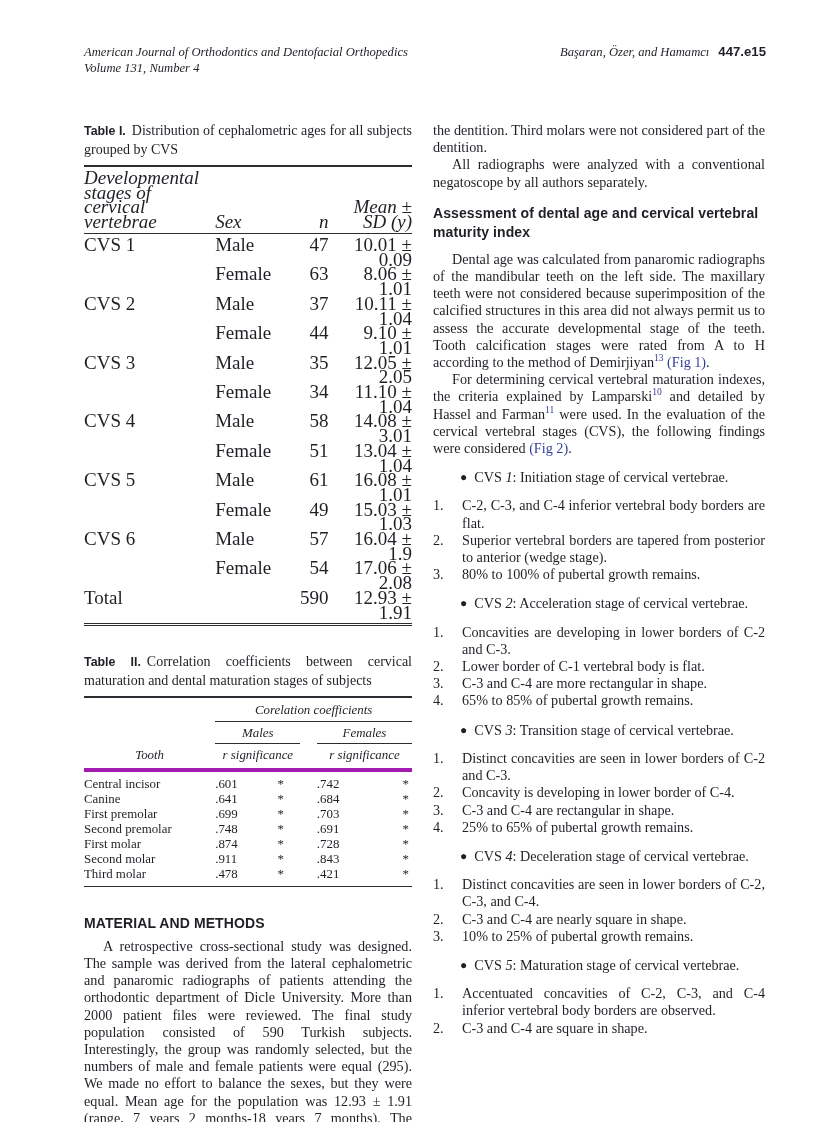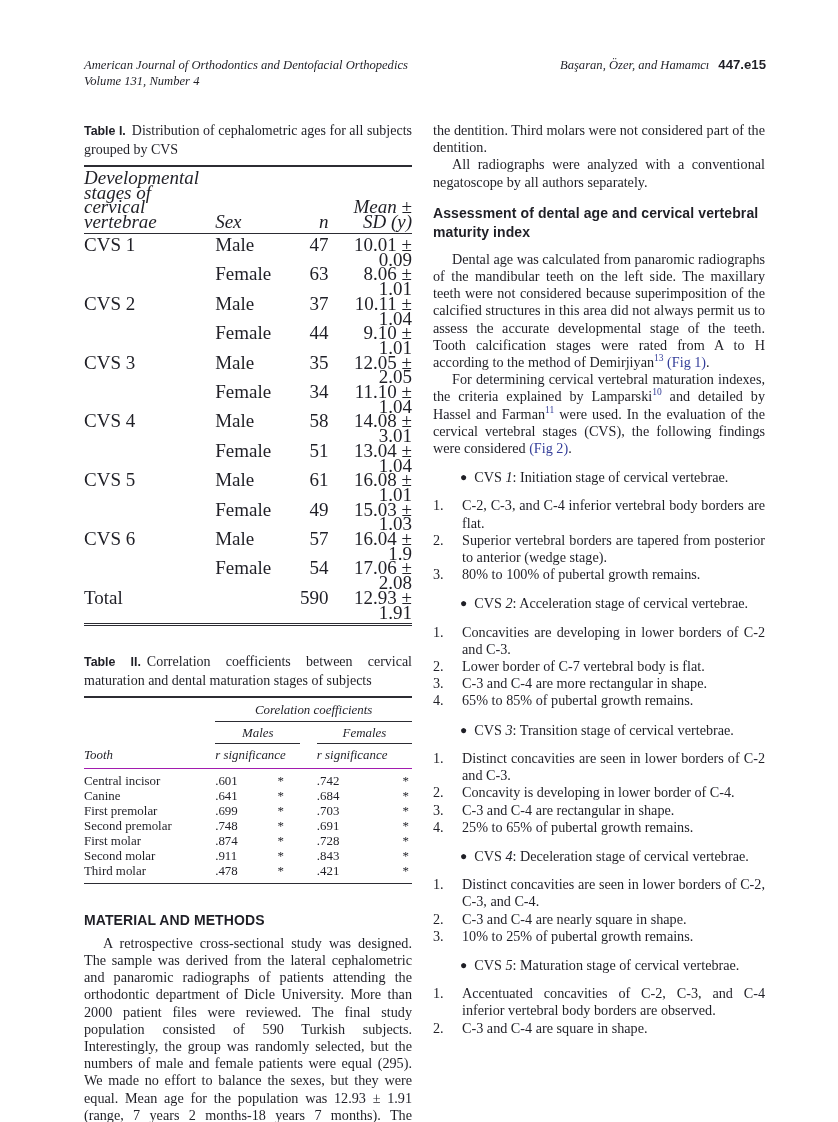--- a/index.html
+++ b/index.html
@@ -4,21 +4,21 @@
 <style>
   * { margin:0; padding:0; box-sizing:border-box; }
   html,body { background:#ffffff; }
   body {
     width:838px; height:1122px; position:relative; overflow:hidden;
     font-family:"Liberation Serif", serif; color:#1f1f26;
     -webkit-font-smoothing:antialiased;
   }
   
   .page-header {
-    position:absolute; top:57px; left:84px; width:682px;
+    position:absolute; top:44px; left:84px; width:682px;
     display:flex; justify-content:space-between; align-items:flex-start;
     font-size:12.6px; line-height:16px;
   }
   .ph-left { font-style:italic; }
   .ph-right { white-space:nowrap; font-style:italic; }
   .ph-pagenum {
     font-family:"Liberation Sans", sans-serif; font-style:normal; font-weight:bold;
     font-size:13.2px; margin-left:9px;
   }
   
@@ -60,21 +60,21 @@
   .t1 .c-n  { text-align:right; padding-right:8px; }
   .t1 .c-mean { text-align:right; }
   .t1 tbody tr:first-child td { padding-top:4px; }
   .t1 tbody tr:last-child  td { padding-bottom:3px; }
   .double-rule { height:3px; border-top:1px solid #2c2c33; border-bottom:1px solid #2c2c33; }
 
   .t2 { font-size:12.9px; border-top:2px solid #2c2c33; }
   .t2 th { font-style:italic; font-weight:normal; line-height:14.5px; }
   .t2 .g-head { text-align:center; padding:5px 0 3px 0; border-bottom:1px solid #2c2c33; }
   .t2 .sex-head { text-align:center; padding:4px 0 3px 0; border-bottom:1px solid #2c2c33; }
-  .t2 .r3 th { padding:4px 0 5px 0; border-bottom:1px solid #a21caf; vertical-align:bottom; text-align:left; }
+  .t2 .r3 th { padding:4px 0 5px 0; border-bottom:4px solid #a21caf; vertical-align:bottom; text-align:center; }
   .t2 td { padding:0; line-height:15px; vertical-align:top; }
   .t2 tbody tr:first-child td { padding-top:5px; }
   .t2 tbody tr:last-child  td { padding-bottom:4px; }
   .t2 { border-bottom:1.5px solid #2c2c33; }
   .t2 .c-msig { text-align:center; }
   .t2 .c-fsig { text-align:right; padding-right:3px; }
   .footnote { font-size:12.8px; margin-top:7px; }
   .footnote i { font-style:italic; }
   .tbl-gap { height:27px; }
 
@@ -331,21 +331,21 @@
       <div class="cvs-bullet">
         <span class="cvs-dot">●</span>
         <span>CVS <i>2</i>: Acceleration stage of cervical vertebrae.</span>
       </div>
       <div class="cvs-item">
         <span class="num">1.</span>
         <div class="itext">Concavities are developing in lower borders of C-2 and C-3.</div>
       </div>
       <div class="cvs-item">
         <span class="num">2.</span>
-        <div class="itext">Lower border of C-7 vertebral body is flat.</div>
+        <div class="itext">Lower border of C-1 vertebral body is flat.</div>
       </div>
       <div class="cvs-item">
         <span class="num">3.</span>
         <div class="itext">C-3 and C-4 are more rectangular in shape.</div>
       </div>
       <div class="cvs-item">
         <span class="num">4.</span>
         <div class="itext">65% to 85% of pubertal growth remains.</div>
       </div>
       <div class="cvs-bullet">

